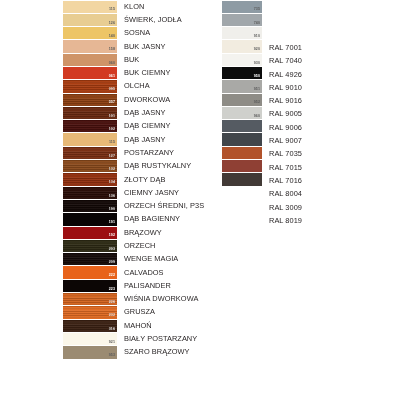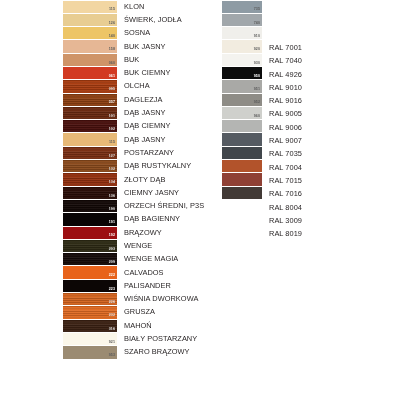--- a/index.html
+++ b/index.html
@@ -133,21 +133,21 @@
       <div class="swatch-row">
         <div class="swatch grain" style="background: rgb(168, 60, 16);">
           <span class="swatch-code code-dark">095</span>
         </div>
         <div class="swatch-label">OLCHA</div>
       </div>
       <div class="swatch-row">
         <div class="swatch grain" style="background: rgb(141, 64, 18);">
           <span class="swatch-code code-dark">097</span>
         </div>
-        <div class="swatch-label">DAGLEZJA</div>
+        <div class="swatch-label">DWORKOWA</div>
       </div>
       <div class="swatch-row">
         <div class="swatch grain" style="background: rgb(106, 42, 17);">
           <span class="swatch-code code-dark">101</span>
         </div>
         <div class="swatch-label">DĄB JASNY</div>
       </div>
       <div class="swatch-row">
         <div class="swatch grain" style="background: rgb(73, 16, 13);">
           <span class="swatch-code code-dark">102</span>
@@ -199,21 +199,21 @@
       <div class="swatch-row">
         <div class="swatch" style="background: rgb(156, 15, 18);">
           <span class="swatch-code code-dark">192</span>
         </div>
         <div class="swatch-label">BRĄZOWY</div>
       </div>
       <div class="swatch-row">
         <div class="swatch grain" style="background: rgb(45, 42, 20);">
           <span class="swatch-code code-dark">203</span>
         </div>
-        <div class="swatch-label">WENGE</div>
+        <div class="swatch-label">ORZECH</div>
       </div>
       <div class="swatch-row">
         <div class="swatch grain" style="background: rgb(20, 10, 8);">
           <span class="swatch-code code-dark">209</span>
         </div>
         <div class="swatch-label">WENGE MAGIA</div>
       </div>
       <div class="swatch-row">
         <div class="swatch" style="background: rgb(232, 99, 27);">
           <span class="swatch-code code-dark">222</span>
@@ -306,26 +306,20 @@
         </div>
         <div class="swatch-label">RAL 9007</div>
       </div>
       <div class="swatch-row">
         <div class="swatch" style="background: rgb(207, 208, 204);">
           <span class="swatch-code code-light">960</span>
         </div>
         <div class="swatch-label">RAL 7035</div>
       </div>
       <div class="swatch-row">
-        <div class="swatch" style="background: rgb(180, 181, 179);">
-          <span class="swatch-code code-light"></span>
-        </div>
-        <div class="swatch-label">RAL 7004</div>
-      </div>
-      <div class="swatch-row">
         <div class="swatch" style="background: rgb(85, 91, 98);">
           <span class="swatch-code code-dark"></span>
         </div>
         <div class="swatch-label">RAL 7015</div>
       </div>
       <div class="swatch-row">
         <div class="swatch" style="background: rgb(65, 70, 75);">
           <span class="swatch-code code-dark"></span>
         </div>
         <div class="swatch-label">RAL 7016</div>

